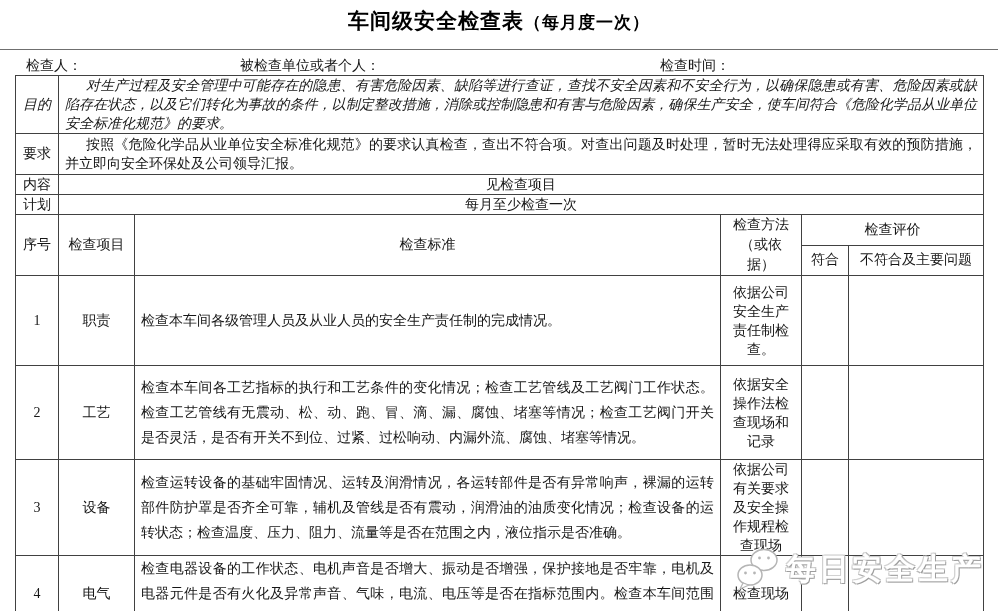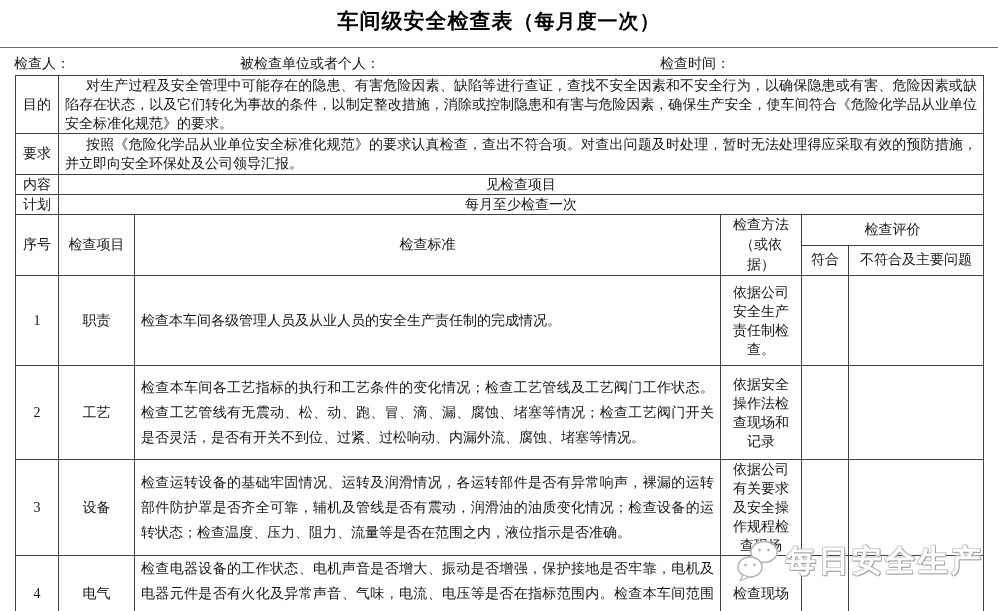--- a/index.html
+++ b/index.html
@@ -13,51 +13,51 @@
 
   .title {
     text-align: center;
     padding-top: 8px;
     font-weight: bold;
     font-size: 21px;
     line-height: 26px;
     letter-spacing: 1px;
     color: #000;
   }
-  .title-paren { font-size: 20px; }
+  .title-paren { font-size: 17px; }
 
   .info-bar {
     position: relative;
     margin-top: 13px;
     height: 28px;
     border-top: 1px solid #6f6f6f;
     font-size: 14px;
   }
   .info-bar span { position: absolute; top: 7px; white-space: nowrap; }
-  .info-inspector { left: 14px; font-family: Liberation Mono, monospace; }
+  .info-inspector { left: 26px; font-family: Liberation Mono, monospace; }
   .info-inspected { left: 240px; text-align: right; }
   .info-time { left: 660px; }
 
   table.main-table {
     position: absolute;
     left: 15px; top: 75px;
     width: 968px;
     border-collapse: collapse;
     table-layout: fixed;
     font-size: 14px;
   }
   .main-table td {
     border: 1px solid #414141;
     padding: 0 6px;
     vertical-align: middle;
     overflow: hidden;
   }
   .lbl { text-align: center; padding: 0 2px; }
 
-  .r-purpose td { height: 44px; }
+  .r-purpose td { height: 44px; font-style: italic; }
   .r-require td { height: 41px; }
   .r-content td { height: 20px; }
   .r-plan td    { height: 20px; }
   .r-head1 td   { height: 25px; }
   .r-head2 td   { height: 25px; }
   .row-1 td { height: 90px; }
   .row-2 td { height: 94px; }
   .row-3 td { height: 95px; }
   .row-4 td { height: 67px; }
 
@@ -67,21 +67,21 @@
 
   .hdr { text-align: center; border-radius: 26px; }
   .method-h div { text-align: center; line-height: 20px; }
 
   .c-no, .c-item { text-align: center; }
   .c-std { text-align: justify; line-height: 25px; padding: 2px 10px; }
   .c-method { text-align: center; line-height: 19px; padding: 2px 7px; }
 
   .watermark {
     position: absolute;
-    right: 14px; bottom: 28px;
+    right: 14px; bottom: 20px;
     display: flex; align-items: center; gap: 5px;
     z-index: 3;
     pointer-events: none;
   }
   .wm-text {
     font-size: 30px;
     font-weight: bold;
     letter-spacing: 3px;
     color: #ffffff;
     text-shadow: 1px 1px 0 #9e9e9e, -1px -1px 0 #d2d2d2, 1px -1px 0 #bcbcbc, -1px 1px 0 #bcbcbc;

